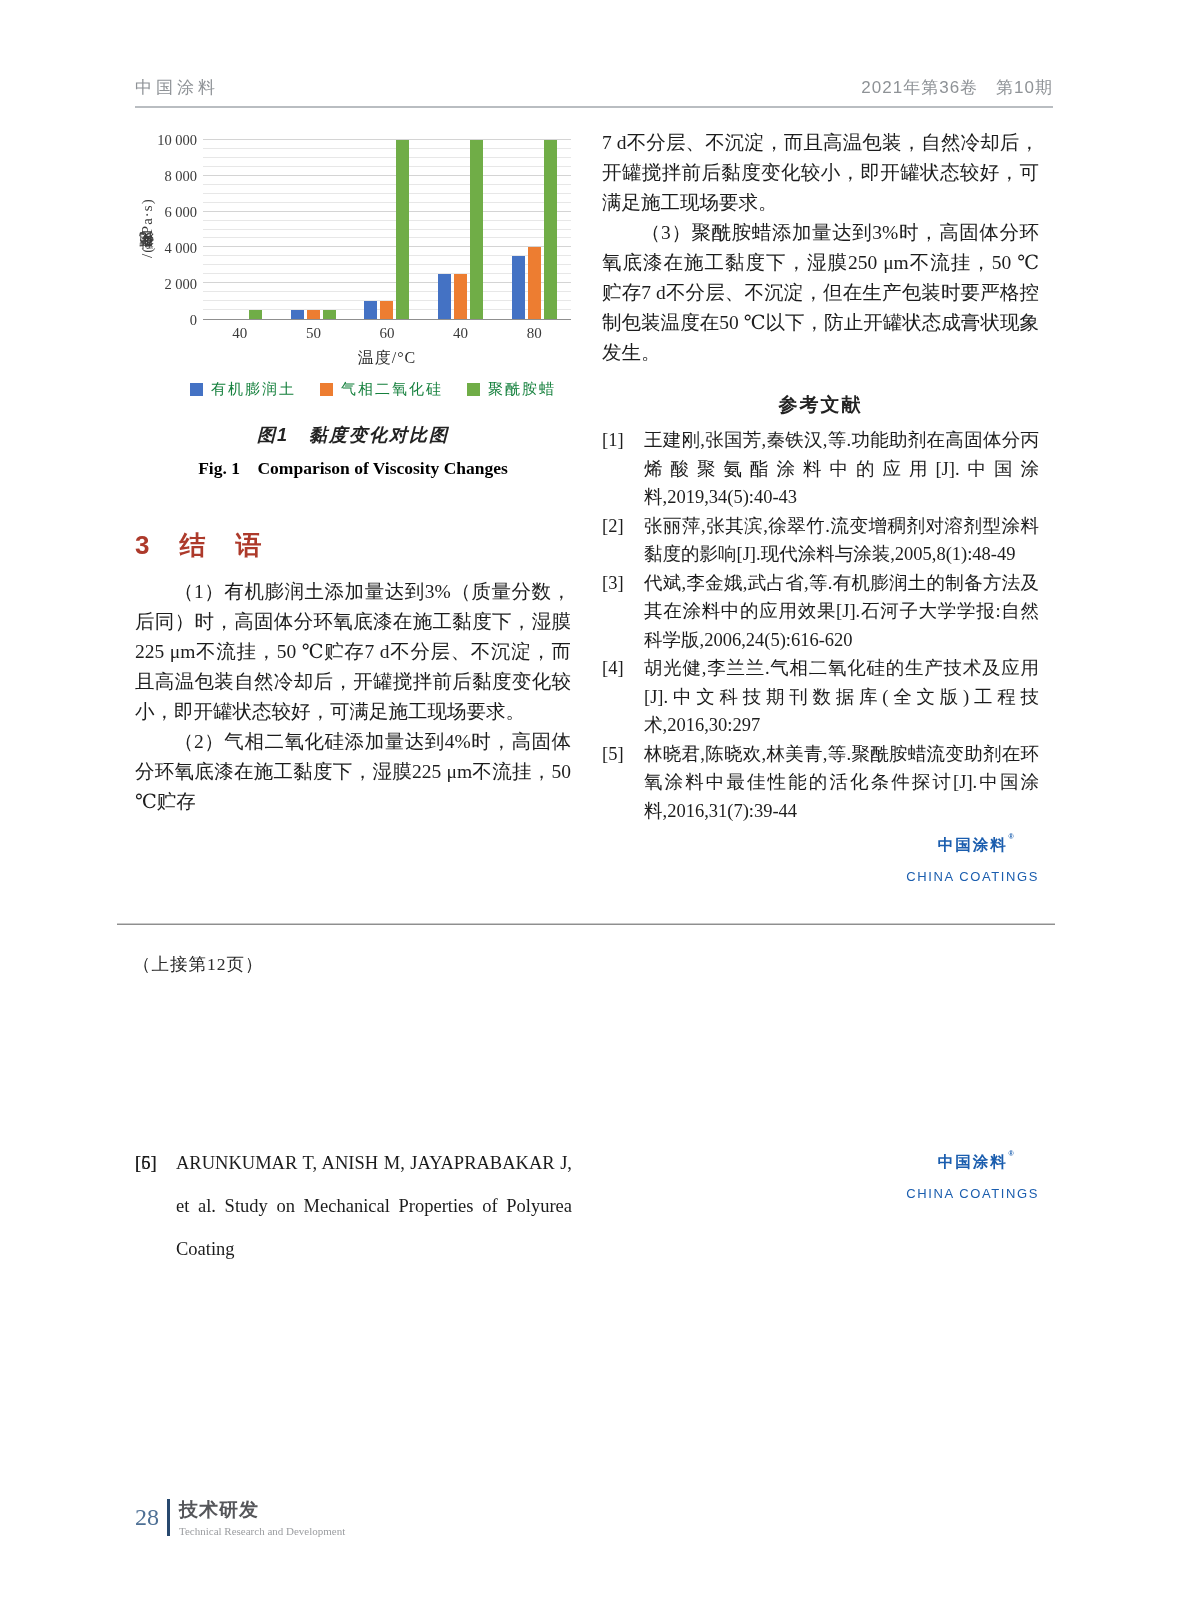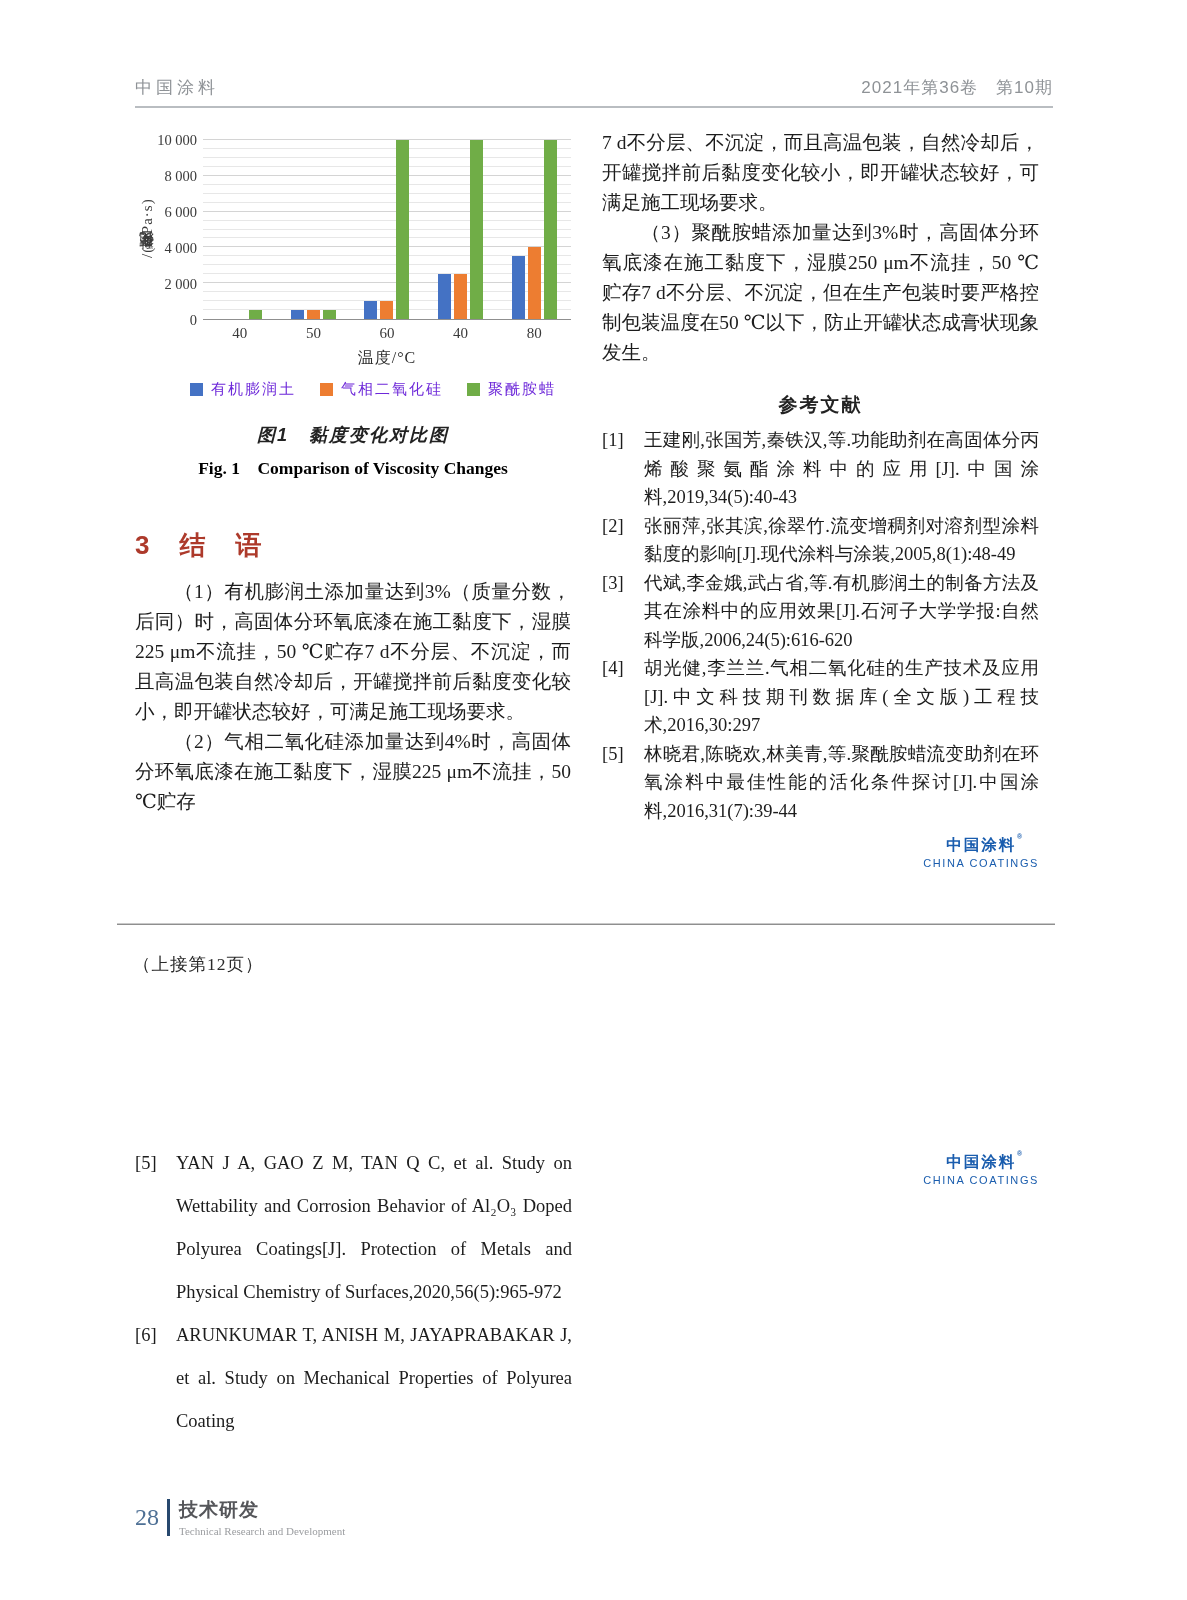--- a/index.html
+++ b/index.html
@@ -41,21 +41,21 @@
   .gridline.major { background:#d4d4d4; }
   .bar-groups { position:absolute; left:0; right:0; top:0; bottom:0; display:flex; }
   .bar-group { flex:1; display:flex; align-items:flex-end; justify-content:center; gap:3px; }
   .bar { width:13px; }
   .x-ticks { display:flex; margin-left:68px; margin-top:5px; }
   .xtick { flex:1; text-align:center; font-size:15px; color:#3a3a3a; }
   .x-axis-label { margin-left:68px; text-align:center; font-size:16px; color:#2e2e2e; margin-top:6px; letter-spacing:1px; }
   .chart-legend { display:flex; justify-content:center; gap:24px; margin-top:11px; margin-left:40px; }
   .legend-item { display:flex; align-items:center; gap:8px; }
   .legend-swatch { width:13px; height:13px; display:inline-block; }
-  .legend-label { font-size:15px; color:#6d28d9; letter-spacing:2px; }
+  .legend-label { font-size:15px; color:#15803d; letter-spacing:2px; }
   .caption-zh {
     margin-top:24px; text-align:center; font-weight:bold; font-size:18px;
     font-family:"Liberation Sans",sans-serif; letter-spacing:2px; color:#222;font-style:italic;
   }
   .caption-en {
     margin-top:9px; text-align:center; font-weight:bold; font-size:17.5px;
     font-family:"Liberation Serif",serif; color:#000000;
   }
 
   
@@ -74,21 +74,21 @@
     font-family:"Liberation Sans",sans-serif; letter-spacing:2px;
     margin-top:24px; margin-bottom:8px;
   }
   .ref-item { position:relative; padding-left:42px; font-size:18.5px; line-height:28.5px; text-align:justify; color:#1c1c1c; }
   .ref-num { position:absolute; left:0; top:0; }
 
   
   .brand-logo { display:flex; flex-direction:column; align-items:center; width:max-content; margin-left:auto; margin-top:10px; }
   .brand-zh { color:#1a5dae; font-weight:bold; font-size:15.5px; letter-spacing:2px; font-family:"Liberation Sans",sans-serif; position:relative; }
   .brand-mark { font-size:7px; position:absolute; top:-2px; right:-8px; }
-  .brand-en { color:#1a5dae; font-size:11px; letter-spacing:1.6px; font-family:"Liberation Sans",sans-serif; margin-top:1px; }
+  .brand-en { color:#1a5dae; font-size:13px; letter-spacing:1.6px; font-family:"Liberation Sans",sans-serif; margin-top:13px; }
 
   
   .mid-divider { position:absolute; left:117px; top:923px; width:938px; height:2px; background:#8f8f8f; border-top:1px solid #c9c9c9; }
   .continuation-note { position:absolute; left:133px; top:952px; font-size:17.5px; color:#2a2a2a; letter-spacing:1px; }
 
   
   .bottom-refs-left  { position:absolute; left:135px; top:1142px; width:437px; }
   .bottom-refs-right { position:absolute; left:602px; top:1142px; width:437px; }
   .bref-item { position:relative; padding-left:41px; font-size:18.5px; line-height:43px; text-align:justify; color:#1c1c1c; }
   .bref-num { position:absolute; left:0; top:0; }
@@ -246,21 +246,21 @@
       <span class="brand-en">CHINA COATINGS</span>
     </div>
   </div>
 
   <div class="mid-divider"></div>
   <div class="continuation-note">（上接第12页）</div>
 
   <div class="bottom-refs-left">
 
       <div class="bref-item">
-        <span class="bref-num">[5]</span><span>YAN J A, GAO Z M, TAN Q C, et al. Study on Wettability and Corrosion Behavior of Al₂O₃ Doped Polyurea Coatings[J]. Protection of Metals and Physical Chemistry of Surfaces,2020,56(5):965-972</span>
+        <span class="bref-num">[5]</span>
       </div>
 
       <div class="bref-item">
         <span class="bref-num">[6]</span><span>ARUNKUMAR T, ANISH M, JAYAPRABAKAR J, et al. Study on Mechanical Properties of Polyurea Coating</span>
       </div>
     </div>
 
   <div class="bottom-refs-right">
     <div class="brand-logo">
       <span class="brand-zh"><span>中国涂料</span><span class="brand-mark">®</span></span>

